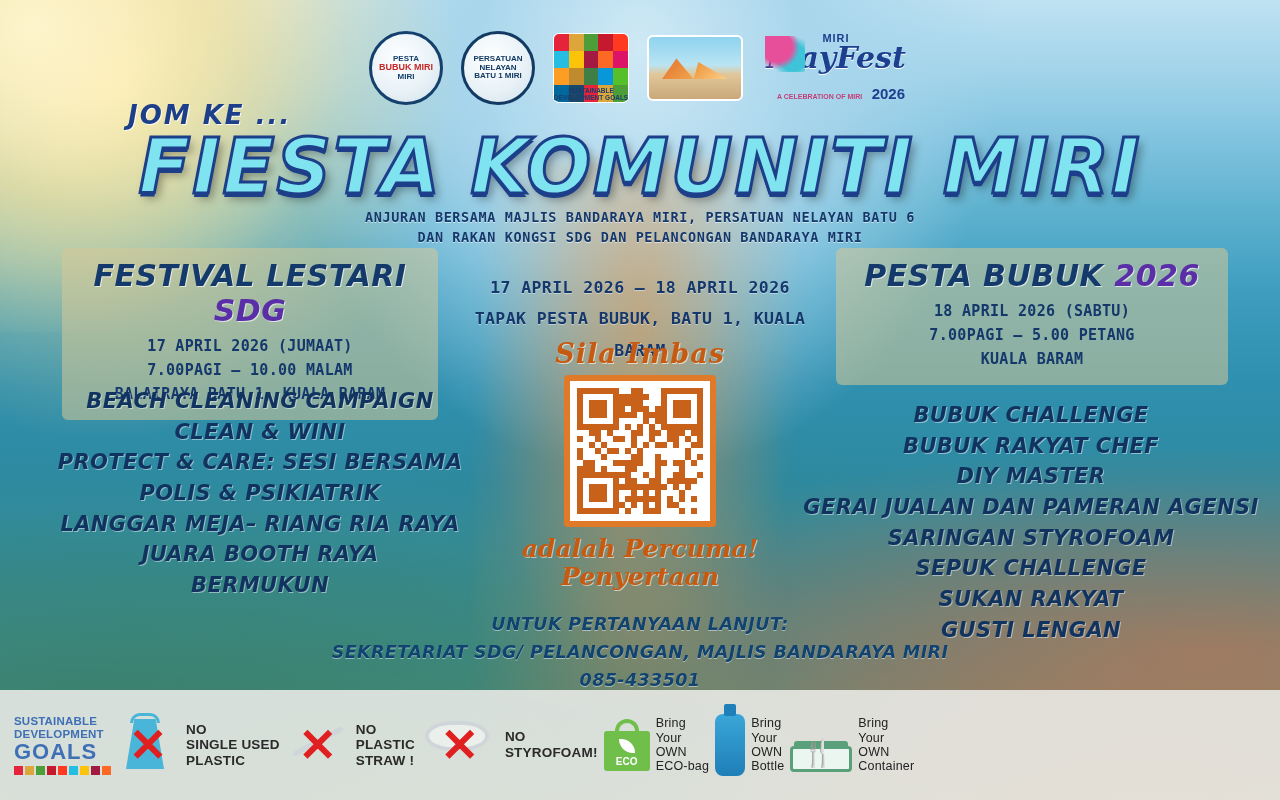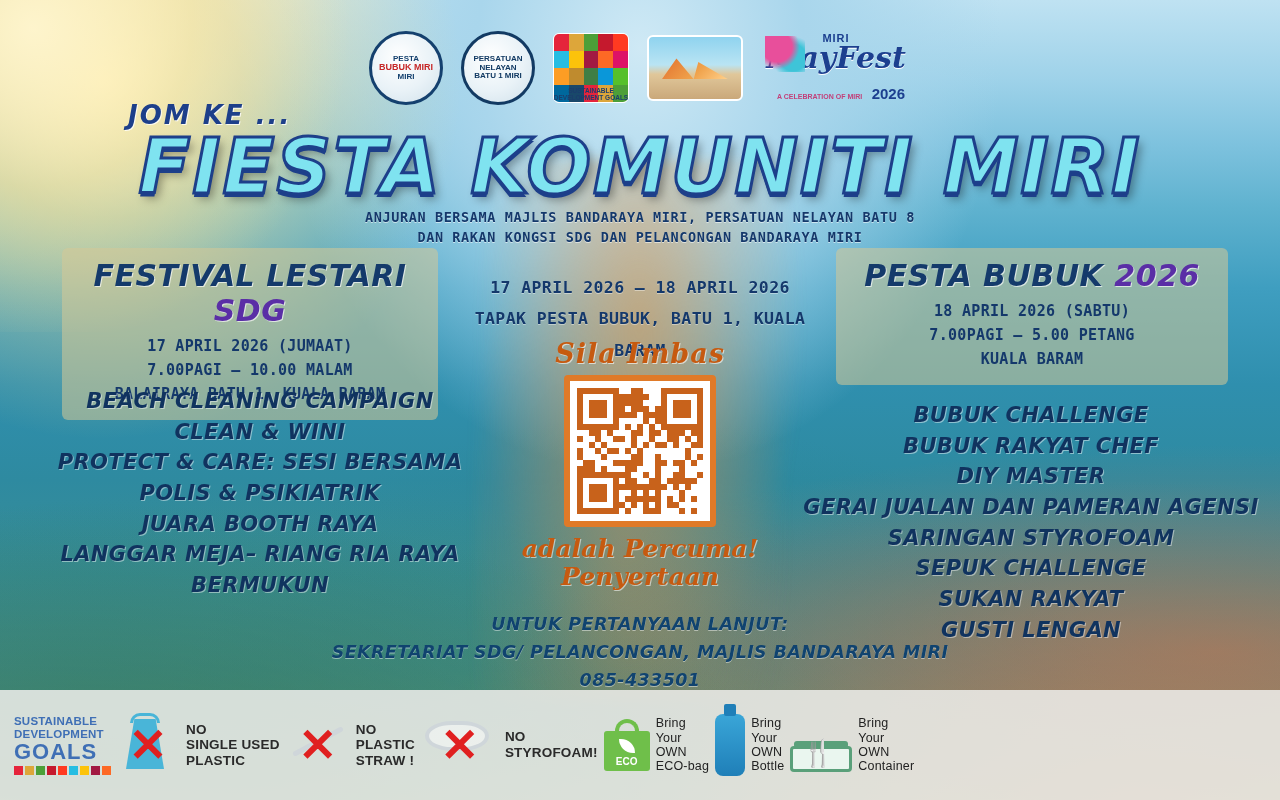--- a/index.html
+++ b/index.html
@@ -302,21 +302,21 @@
       <div class="mf-top">MIRI</div>
       <div class="mf-main">MayFest</div>
       <div class="mf-sub">A CELEBRATION OF MIRI</div>
       <div class="mf-year">2026</div>
     </div>
   </div>
 
   <div class="jomke">JOM KE ...</div>
   <div class="title">FIESTA KOMUNITI MIRI</div>
   <div class="subtitle">
-    <div>ANJURAN BERSAMA MAJLIS BANDARAYA MIRI, PERSATUAN NELAYAN BATU 8</div>
+    <div>ANJURAN BERSAMA MAJLIS BANDARAYA MIRI, PERSATUAN NELAYAN BATU 6</div>
     <div>DAN RAKAN KONGSI SDG DAN PELANCONGAN BANDARAYA MIRI</div>
   </div>
 
   <div class="center-dates">
     <div>17 APRIL 2026 – 18 APRIL 2026</div>
     <div>TAPAK PESTA BUBUK, BATU 1, KUALA BARAM</div>
   </div>
 
   <div class="panel left">
     <div class="panel-title">
@@ -325,22 +325,22 @@
     </div>
     <div class="panel-line">17 APRIL 2026 (JUMAAT)</div>
     <div class="panel-line">7.00PAGI – 10.00 MALAM</div>
     <div class="panel-line">BALAIRAYA BATU 1, KUALA BARAM</div>
   </div>
 
   <div class="acts left">
     <div>BEACH CLEANING CAMPAIGN</div>
     <div>CLEAN &amp; WINI</div>
     <div>PROTECT &amp; CARE: SESI BERSAMA POLIS &amp; PSIKIATRIK</div>
+    <div>LANGGAR MEJA– RIANG RIA RAYA</div>
     <div>JUARA BOOTH RAYA</div>
-    <div>LANGGAR MEJA– RIANG RIA RAYA</div>
     <div>BERMUKUN</div>
   </div>
 
   <div class="panel right">
     <div class="panel-title">
       <span>PESTA BUBUK</span>
       <span class="accent">2026</span>
     </div>
     <div class="panel-line">18 APRIL 2026 (SABTU)</div>
     <div class="panel-line">7.00PAGI – 5.00 PETANG</div>

